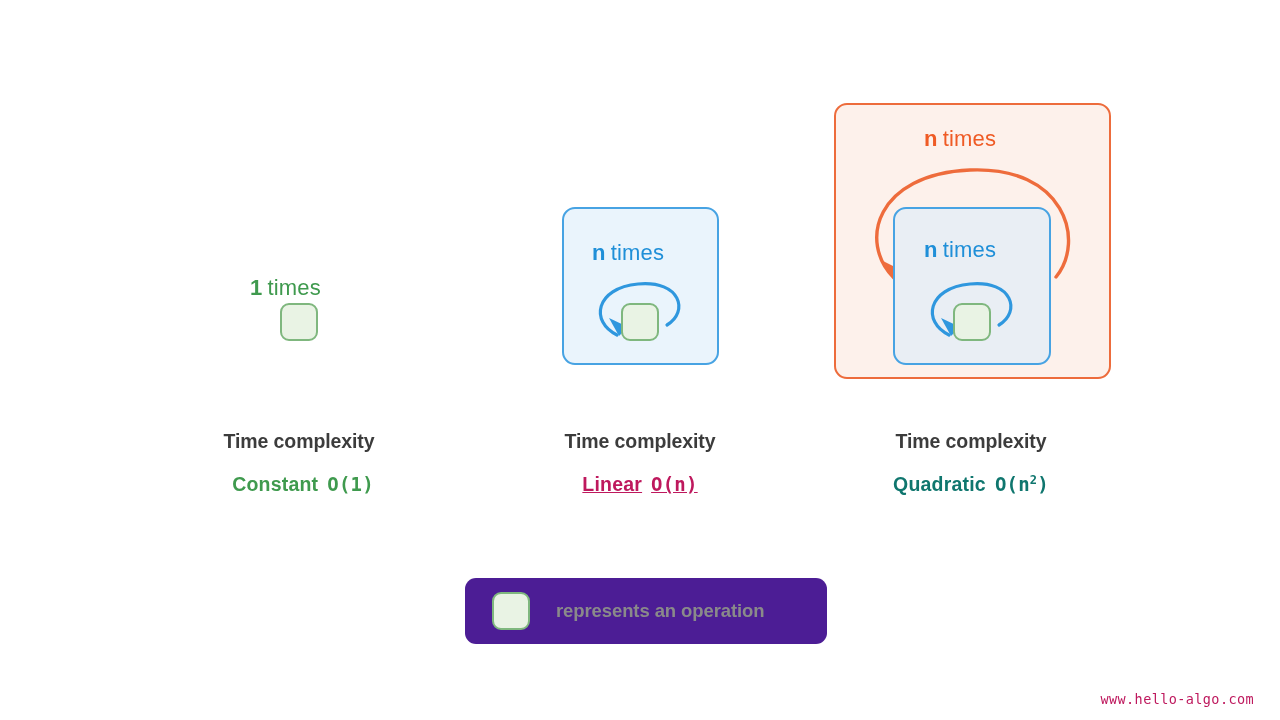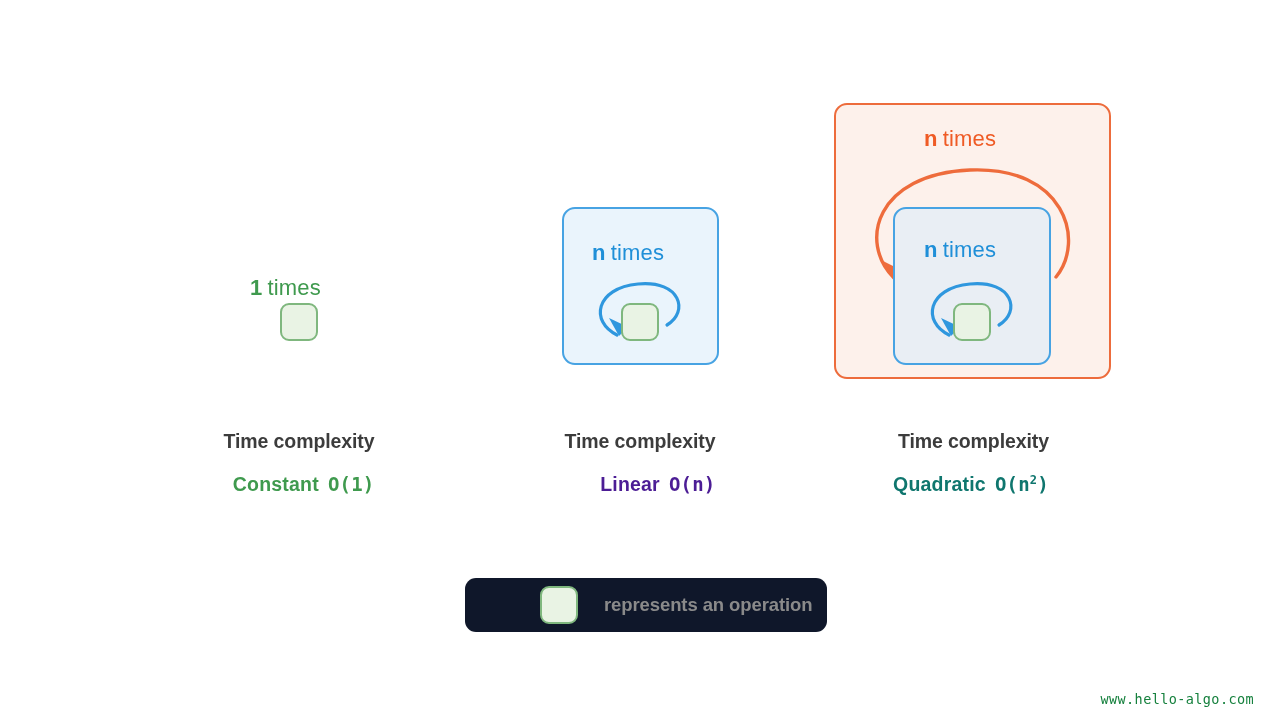--- a/index.html
+++ b/index.html
@@ -72,21 +72,21 @@
   
   .arrow-svg {
     position: absolute;
     overflow: visible;
     pointer-events: none;
   }
 
   
   .caption {
     position: absolute;
-    text-align: right;
+    text-align: center;
     white-space: nowrap;
     transform: translateX(-50%);
   }
   .caption-title {
     font-size: 19.5px;
     font-weight: bold;
     color: #3c3c3c;
     letter-spacing: -0.1px;
   }
   .caption-value {
@@ -100,36 +100,35 @@
     font-weight: bold;
     margin-left: 9px;
     font-size: 19px;
   }
   .caption-value .mono sup {
     font-size: 12px;
     vertical-align: super;
     line-height: 0;
   }
   .val-green  { color: #3f9a4e; margin-left: 8px; }
-  .val-blue   { color: #4c1d95; }
+  .val-blue   { color: #be185d; text-decoration: underline; }
   .val-orange { color: #0f766e; }
 
   
   .legend {
     position: absolute;
     left: 465px;
     top: 578px;
     width: 362px;
-    height: 54px;
-    box-sizing: border-box;
-    background: #0f172a;
+    height: 66px;
+    box-sizing: border-box;
+    background: #4c1d95;
     border-radius: 11px;
     display: flex;
     align-items: center;
-    padding-left: 48px;
   }
   .legend-swatch {
     position: relative;
     margin-left: 27px;
     width: 38px;
     height: 38px;
     box-sizing: border-box;
     border: 2px solid #7fb77e;
     border-radius: 9px;
     background: #e9f3e4;
@@ -143,21 +142,21 @@
     letter-spacing: -0.1px;
   }
 
   
   .watermark {
     position: absolute;
     right: 26px;
     bottom: 13px;
     font-family: "DejaVu Sans Mono", "Liberation Mono", monospace;
     font-size: 13.5px;
-    color: #15803d;
+    color: #be185d;
     letter-spacing: .4px;
   }
 </style>
 </head>
 <body>
 
 <div class="stage">
 
   <div>
 

